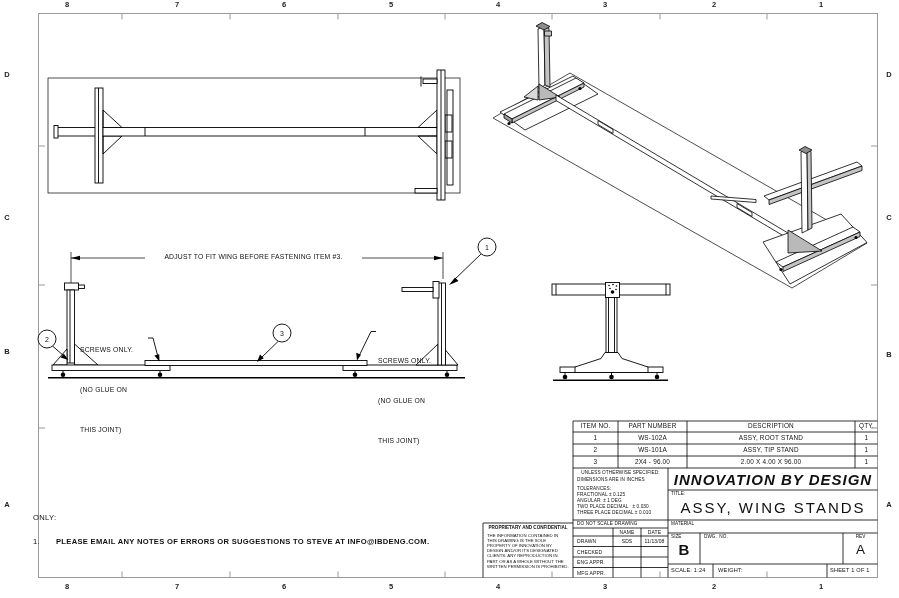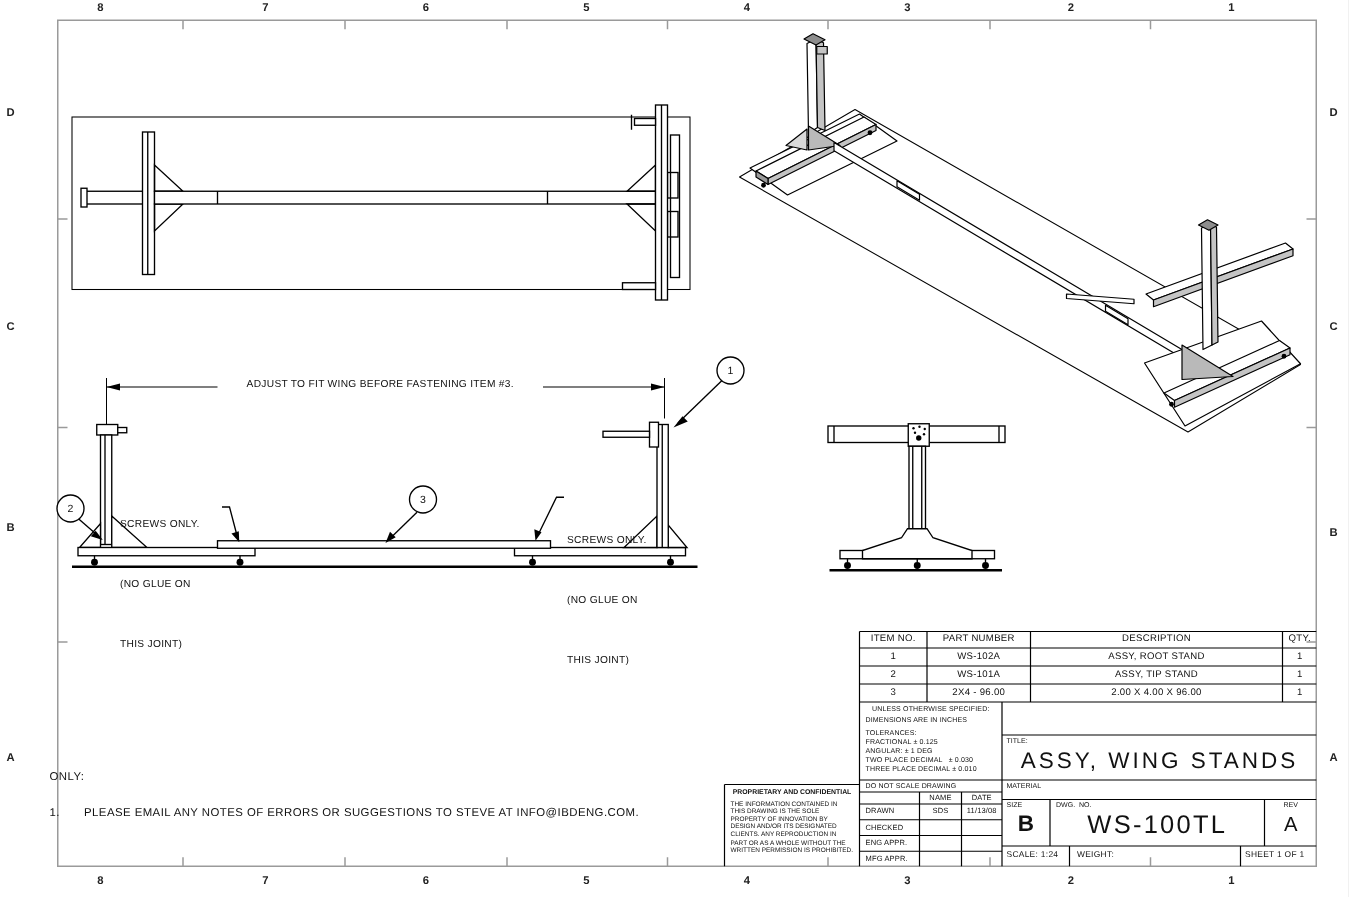--- a/index.html
+++ b/index.html
@@ -258,21 +258,21 @@
   <div>SCREWS ONLY.</div>
   <div>(NO GLUE ON</div>
   <div>THIS JOINT)</div>
 </div>
 <span class="t bnum" style="left:482px;top:243.5px;">1</span>
 <span class="t bnum" style="left:42px;top:335.5px;">2</span>
 <span class="t bnum" style="left:277px;top:329.5px;">3</span>
 
 <div class="t note" style="left:33px;top:514px;">ONLY:</div>
 <div class="t note" style="left:33px;top:538px;">1.</div>
-<div class="t note" style="left:56px;top:538px;">PLEASE EMAIL ANY NOTES OF ERRORS OR SUGGESTIONS TO STEVE AT INFO@IBDENG.COM.</div>
+<div class="t note" style="left:56px;top:538px;font-weight:bold;">PLEASE EMAIL ANY NOTES OF ERRORS OR SUGGESTIONS TO STEVE AT INFO@IBDENG.COM.</div>
 
 <div class="t cell" style="left:573px;top:423px;width:45px;">ITEM NO.</div>
 <div class="t cell" style="left:618px;top:423px;width:69px;">PART NUMBER</div>
 <div class="t cell" style="left:687px;top:423px;width:168px;">DESCRIPTION</div>
 <div class="t cell" style="left:855px;top:423px;width:23px;">QTY.</div>
 
 <div class="t cell" style="left:573px;top:435px;width:45px;">1</div>
 <div class="t cell" style="left:618px;top:435px;width:69px;">WS-102A</div>
 <div class="t cell" style="left:687px;top:435px;width:168px;">ASSY, ROOT STAND</div>
 <div class="t cell" style="left:855px;top:435px;width:23px;">1</div>
@@ -302,26 +302,26 @@
 <div class="t app" style="left:613px;top:530px;width:28px;text-align:center;">NAME</div>
 <div class="t app" style="left:641px;top:530px;width:27px;text-align:center;">DATE</div>
 
 <div class="t app" style="left:577px;top:539px;">DRAWN</div>
 <div class="t app" style="left:613px;top:539px;width:28px;text-align:center;">SDS</div>
 <div class="t app" style="left:641px;top:539px;width:27px;text-align:center;">11/13/08</div>
 <div class="t app" style="left:577px;top:549.5px;">CHECKED</div>
 <div class="t app" style="left:577px;top:560px;">ENG APPR.</div>
 <div class="t app" style="left:577px;top:570.5px;">MFG APPR.</div>
 
+<div class="t company" style="left:668px;top:472px;">INNOVATION BY DESIGN</div>
 <div class="t lbl" style="left:671px;top:492px;">TITLE:</div>
 <div class="t dtitle" style="left:668px;top:500px;">ASSY, WING STANDS</div>
 <div class="t lbl" style="left:671px;top:522px;">MATERIAL</div>
 <div class="t lbl" style="left:671px;top:535px;">SIZE</div>
 <div class="t szB" style="left:668px;top:542px;">B</div>
 <div class="t lbl" style="left:704px;top:535px;">DWG.  NO.</div>
-<div class="t dwgno" style="left:700px;top:541px;">WS-100TL</div>
 <div class="t lbl" style="left:843px;top:535px;width:35px;text-align:center;">REV</div>
 <div class="t revA" style="left:843px;top:543px;">A</div>
 <div class="t scl" style="left:671px;top:567.5px;">SCALE: 1:24</div>
 <div class="t scl" style="left:718px;top:567.5px;">WEIGHT:</div>
 <div class="t scl" style="left:830px;top:567.5px;">SHEET 1 OF 1</div>
 
 </div>
 
 </body></html>

